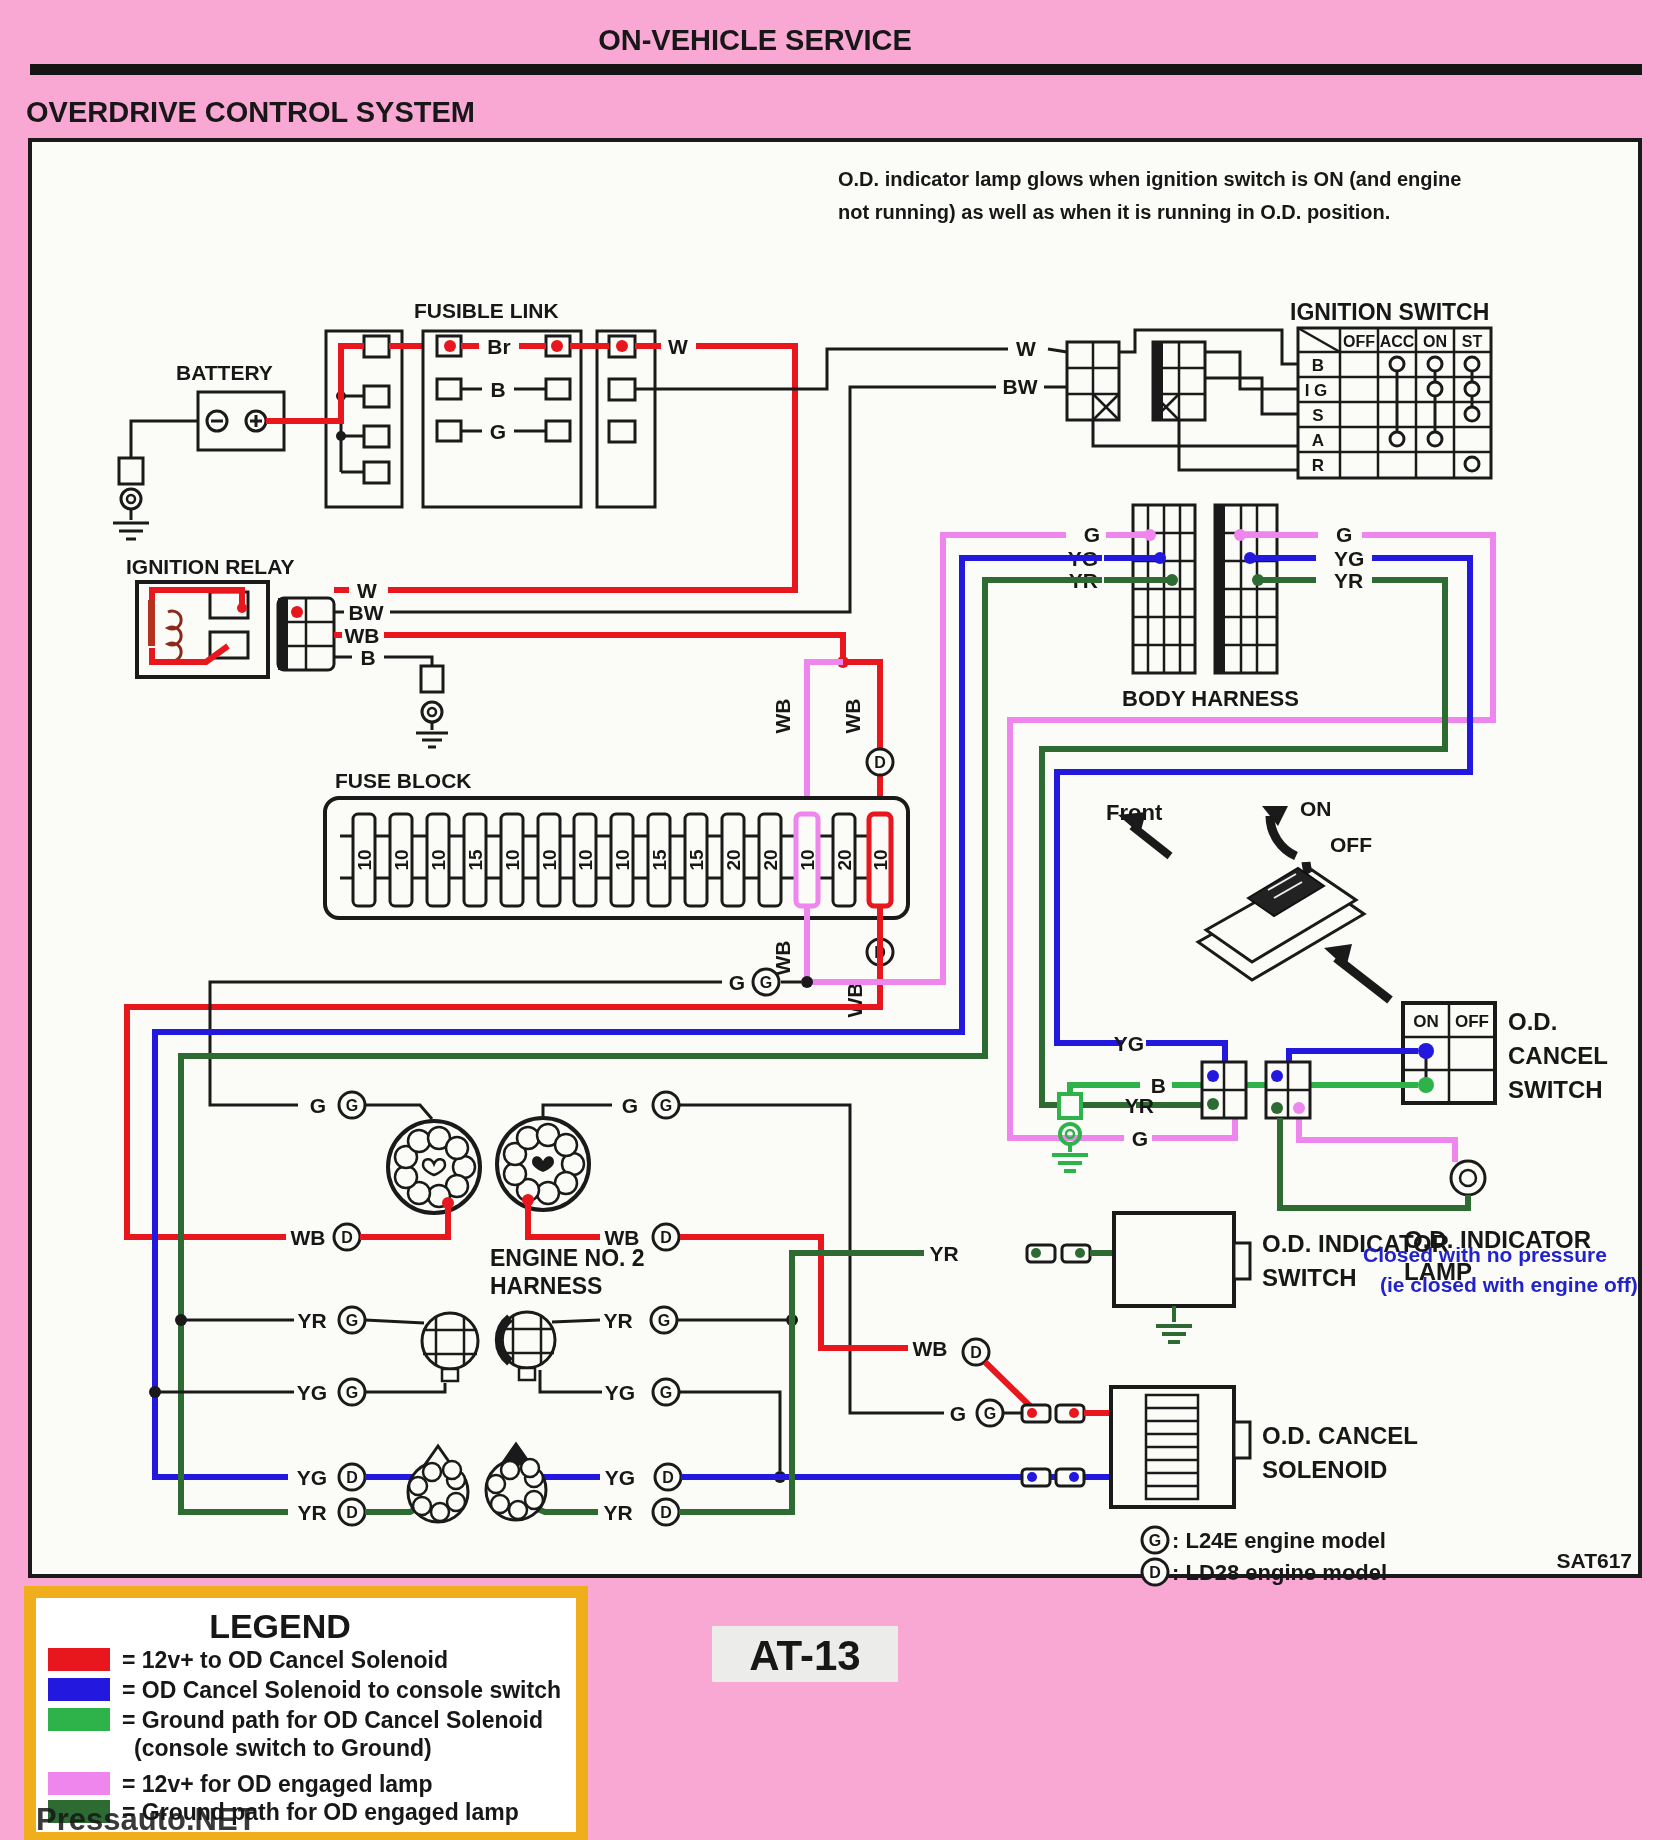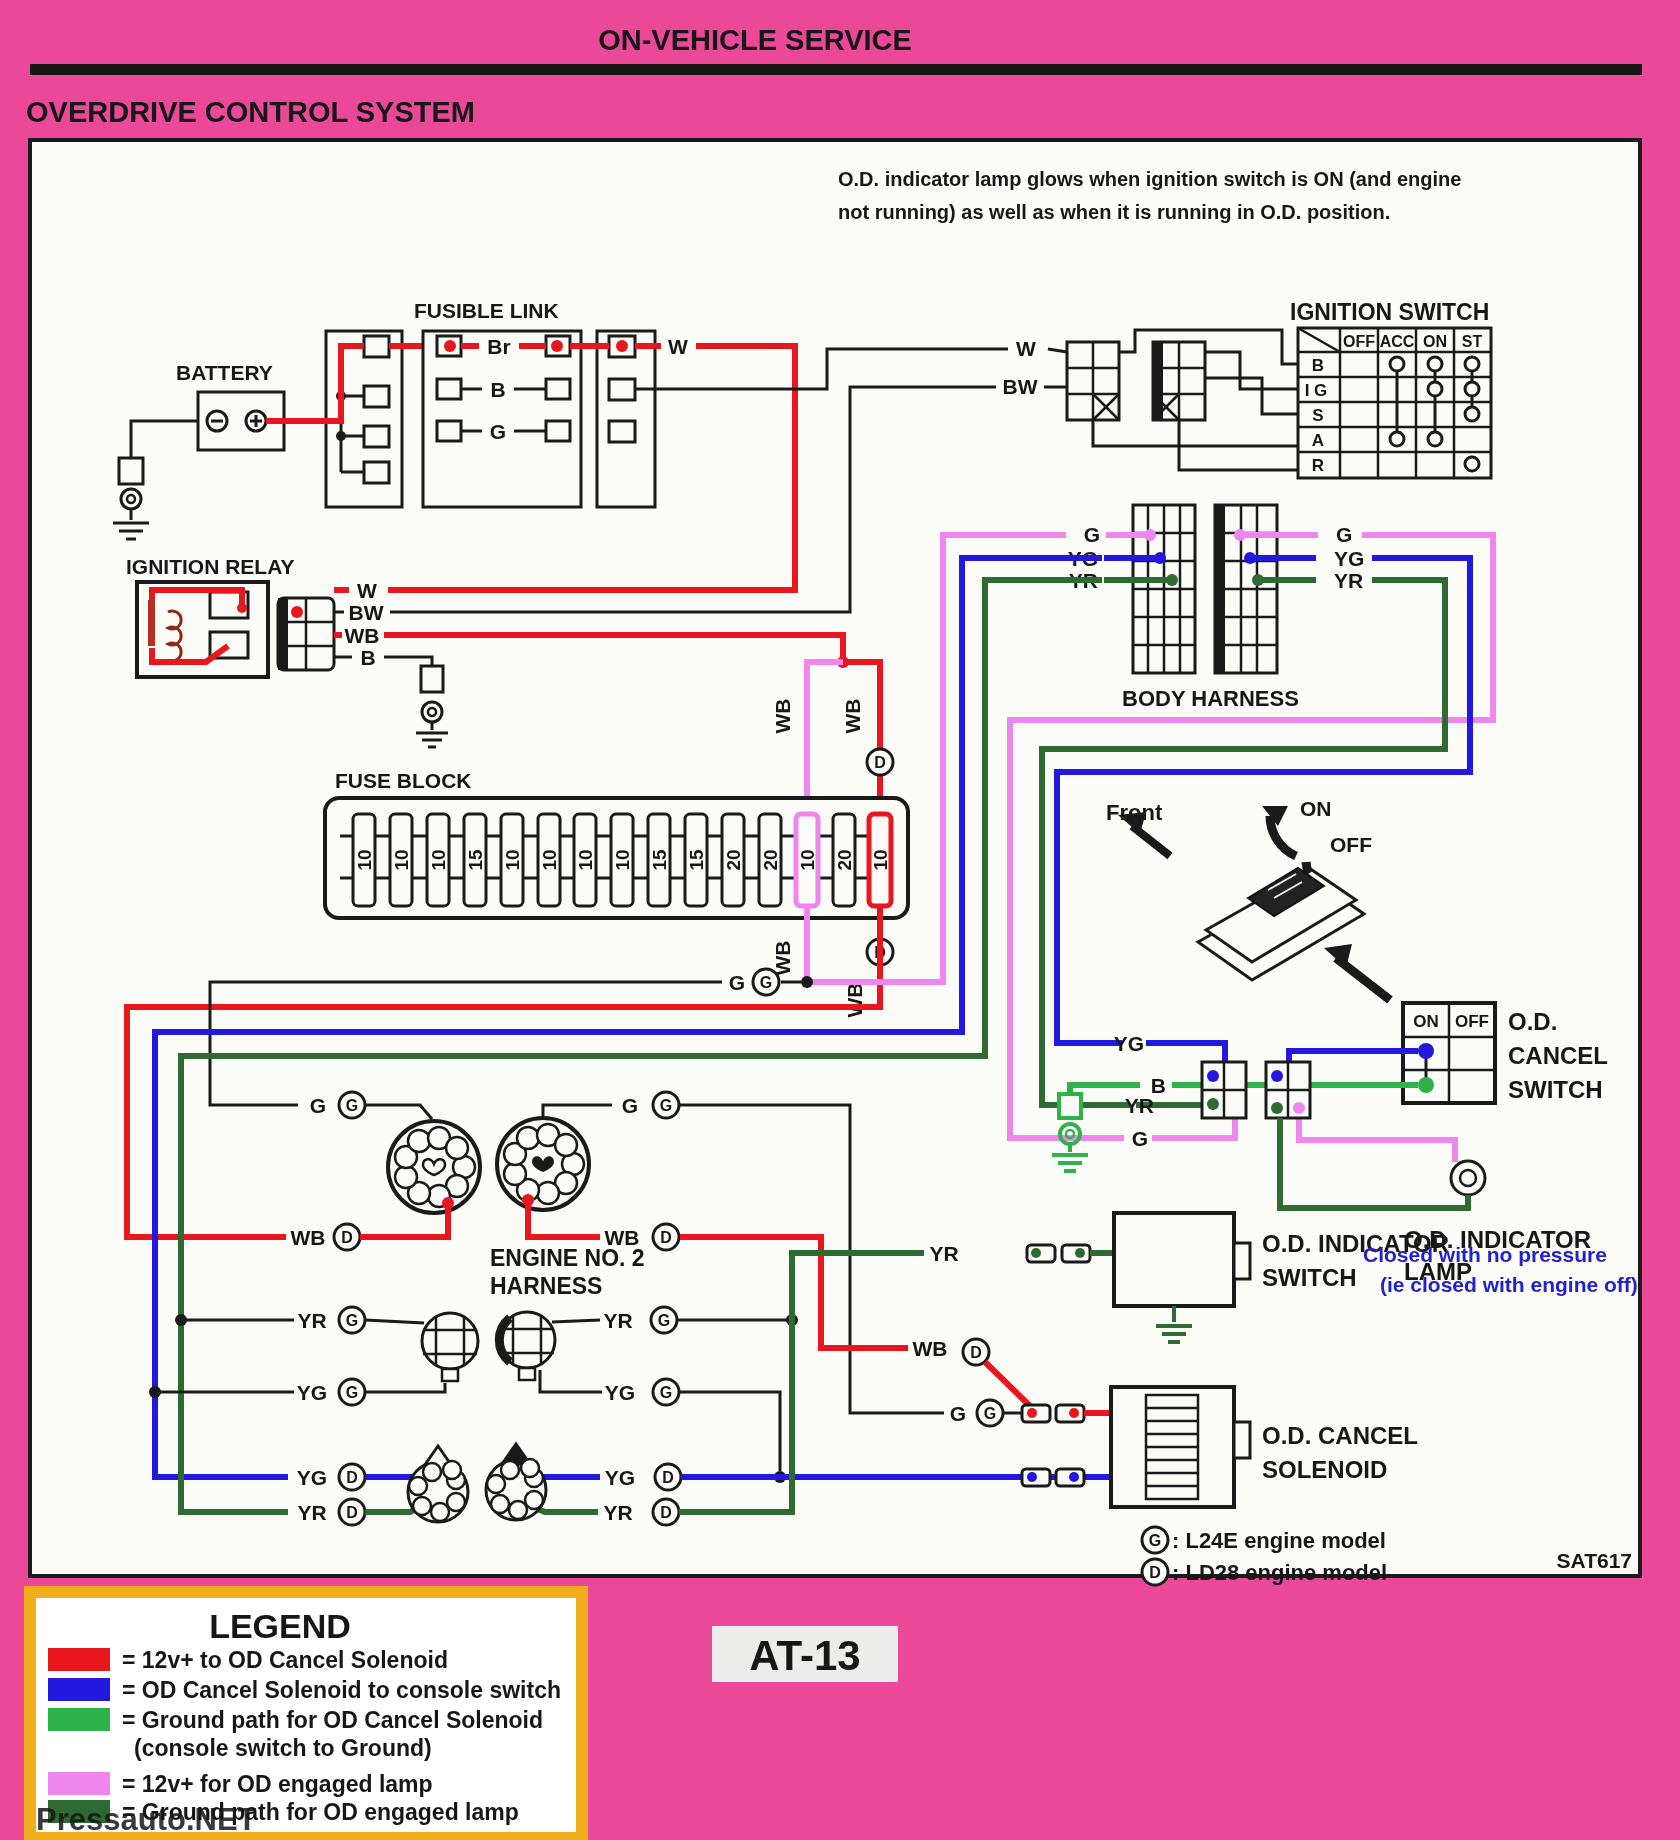--- a/index.html
+++ b/index.html
@@ -1,16 +1,16 @@
 <!DOCTYPE html>
 <html><head>
 <meta charset="utf-8">
 <style>
   html,body{margin:0;padding:0;background:#eef0ee;}
-  .page{width:1680px;height:1840px;position:relative;background:#ec4899;font-family:"Liberation Sans",sans-serif;}
+  .page{width:1680px;height:1840px;position:relative;background:#f9a8d4;font-family:"Liberation Sans",sans-serif;}
   svg{position:absolute;left:0;top:0;}
   text{font-family:"Liberation Sans",sans-serif;font-weight:bold;fill:#171717;}
   .t16{font-size:16px;} .t17{font-size:17px;} .t19{font-size:19px;} .t20{font-size:20px;}
   .t21{font-size:21px;} .t22{font-size:22px;} .t23{font-size:23px;} .t24{font-size:24px;} .t29{font-size:29px;} .t31{font-size:31px;} .t34{font-size:34px;} .t42{font-size:42px;}
   .mid{text-anchor:middle;} .end{text-anchor:end;}
   .k{stroke:#1a1a1a;fill:none;} .w2{stroke-width:2.5;} .w3{stroke-width:3;} .w4{stroke-width:4;}
   .red{stroke:#e8161d;} .pink{stroke:#ee86ee;} .blue{stroke:#2318dd;} .grn{stroke:#2eb34a;} .dgrn{stroke:#2d6b33;}
   .wire{fill:none;stroke-width:6;stroke-linejoin:miter;}
   .thin{fill:none;stroke-width:3;}
   .paper{fill:#fbfbf8;}

